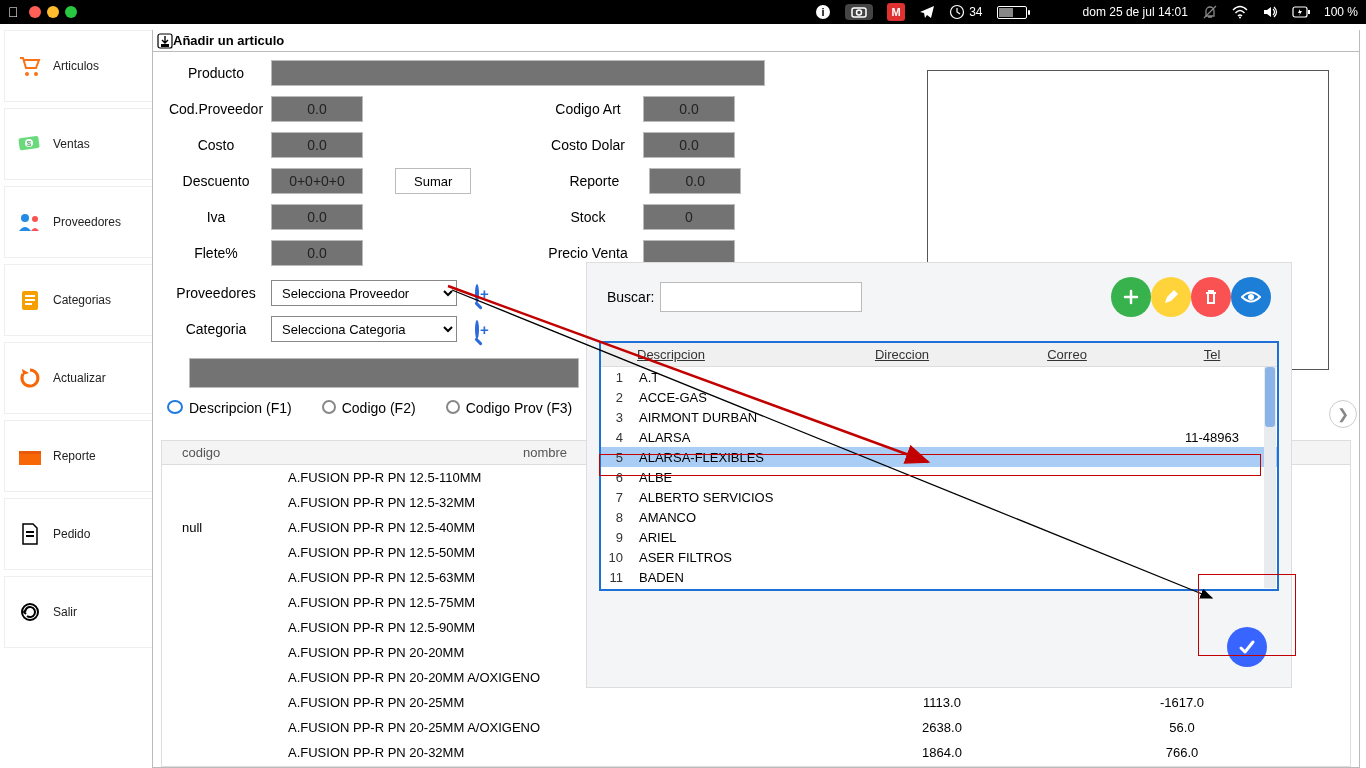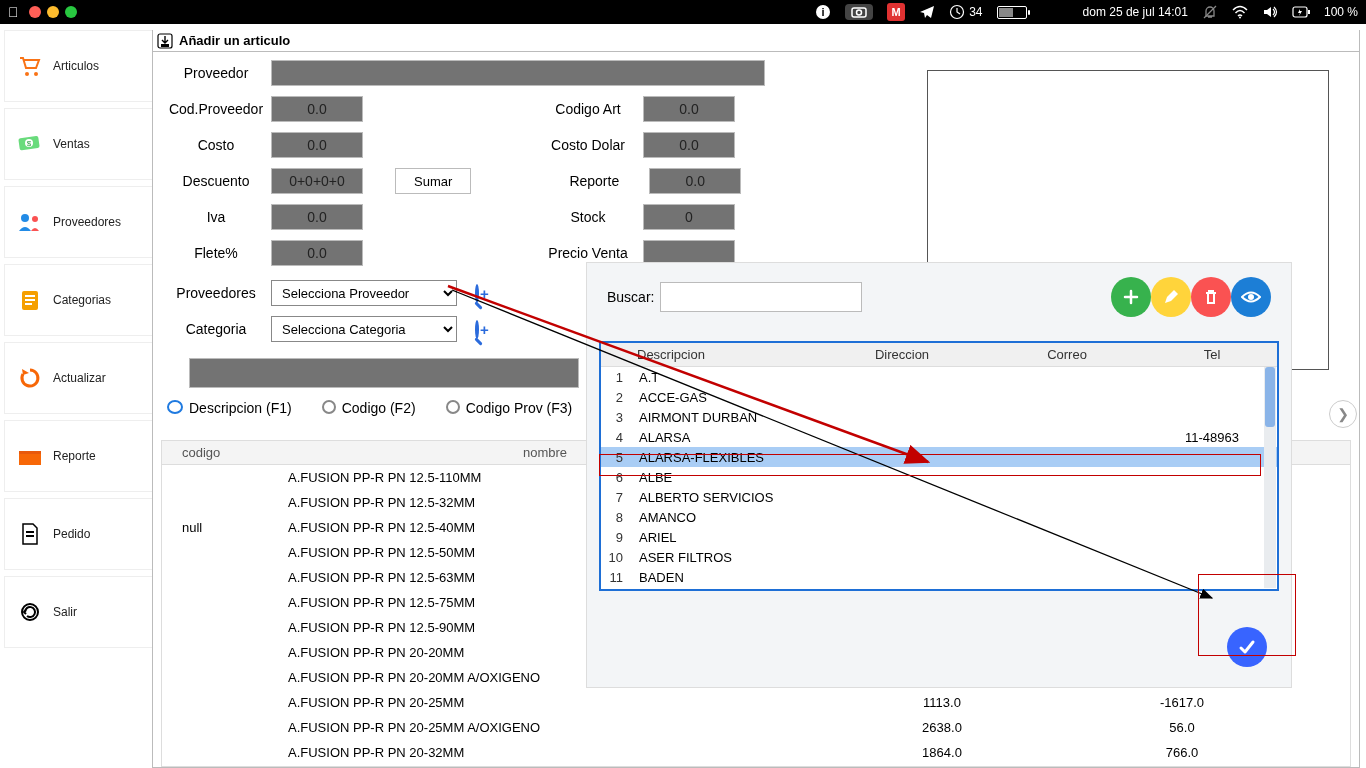--- a/index.html
+++ b/index.html
@@ -19,21 +19,21 @@
   .batt::after{content:"";position:absolute;right:-4px;top:3px;width:2px;height:5px;background:#fff;border-radius:1px;}
   .batt .lvl{position:absolute;left:1px;top:1px;bottom:1px;width:50%;background:#888;}
 
   
   .sidebar { position:absolute; left:4px; top:30px; width:160px; }
   .sb-item { display:flex; align-items:center; gap:10px; height:72px; padding:0 12px; border:1px solid #eee; background:#fff; margin-bottom:6px; font-size:12px; color:#222; }
   .sb-icon { width:26px; height:26px; display:flex; align-items:center; justify-content:center; }
 
   
   .main { position:absolute; left:152px; right:6px; top:30px; bottom:0; border:1px solid #bbb; border-top:none; background:#fff;}
-  .titlebar{height:22px;border-bottom:1px solid #bbb;display:flex;align-items:center;padding:0 4px;gap:6px;font-size:13px;font-weight:600;}
+  .titlebar{height:22px;border-bottom:1px solid #bbb;display:flex;align-items:center;padding:0 4px;font-size:13px;font-weight:600;}
   .savei{width:16px;height:16px;display:inline-flex;align-items:center;justify-content:center;}
 
   .formarea{position:absolute;left:8px;top:30px;right:8px;}
   .row{display:flex;align-items:center;margin-bottom:10px;height:26px;}
   .lbl{width:110px;text-align:center;font-size:14px;color:#000;}
   .lbl2{width:110px;text-align:center;font-size:14px;}
   .inp{height:26px;border:1px solid #bbb;background:#737373;text-align:center;font-size:14px;color:#222;}
   .inpw{width:92px;}
   .inpwide{width:494px;text-align:left;padding:0 6px;}
   .btnflat{height:26px;padding:0 18px;border:1px solid #bbb;background:#fff;font-size:13px;}
@@ -61,21 +61,21 @@
   .imgph{position:absolute;right:30px;top:40px;width:402px;height:300px;border:1px solid #555;background:#fff;}
 
   
   .popup{position:absolute;left:586px;top:262px;width:706px;height:426px;background:#f3f5f7;border:1px solid #ddd;z-index:50;}
   .popup .toolbar{display:flex;align-items:center;padding:14px 20px;gap:0;}
   .popup .searchlbl{font-size:14px;margin-right:6px;}
   .popup .searchinp{flex:0 0 202px;height:30px;border:1px solid #bbb;background:#fff;}
   .circlebtn{width:40px;height:40px;border-radius:50%;display:flex;align-items:center;justify-content:center;color:#fff;font-size:18px;}
   .cb-green{background:#37b24d;} .cb-yellow{background:#ffd43b;} .cb-red{background:#fa5252;} .cb-blue{background:#1c7ed6;}
   .popup .listwrap{position:absolute;left:12px;right:12px;top:78px;bottom:96px;border:2px solid #1e6fd6;background:#fff;}
-  .popup .lh{display:flex;background:#f0f0f0;height:24px;align-items:center;font-size:13px;color:#333;border-bottom:1px solid #ddd;}
+  .popup .lh{display:flex;background:#f0f0f0;height:24px;align-items:center;font-size:13px;color:#333;border-bottom:1px solid #ddd;text-decoration:underline;}
   .popup .lc0{width:30px;} .popup .lc1{flex:1;padding-left:6px;} .popup .lc2{width:170px;text-align:center;} .popup .lc3{width:160px;text-align:center;} .popup .lc4{width:130px;text-align:center;}
   .popup .lrow{display:flex;height:20px;align-items:center;font-size:13px;}
   .popup .lrow.selrow{background:#a9cdf5;}
   .popup .ln{width:28px;text-align:right;padding-right:6px;color:#333;}
   .popup .ld{flex:1;padding-left:10px;}
   .popup .lt{width:130px;text-align:center;}
   .popup .lfill{width:170px;} .popup .lfill2{width:160px;}
   .popup .scrollbar{position:absolute;right:1px;top:24px;bottom:1px;width:12px;background:#e9ecef;}
   .popup .thumb{position:absolute;left:1px;top:0;width:10px;height:60px;background:#8ab4e8;border-radius:3px;}
   .confirmwrap{position:absolute;right:24px;bottom:20px;}
@@ -256,21 +256,21 @@
         </svg>
       </span>
     <span>Añadir un articulo</span>
   </div>
 
   <div class="imgph"></div>
 
   <div class="formarea">
 
     <div class="row">
-      <span class="lbl">Proveedor</span>
+      <span class="lbl">Producto</span>
       <input class="inp inpwide" value="" style="">
     </div>
 
     <div class="row">
       <span class="lbl">Cod.Proveedor</span>
       <input class="inp inpw" value="0.0" style="">
       <span style="width:170px;"></span>
       <span class="lbl2">Codigo Art</span>
       <input class="inp inpw" value="0.0" style="">
     </div>

